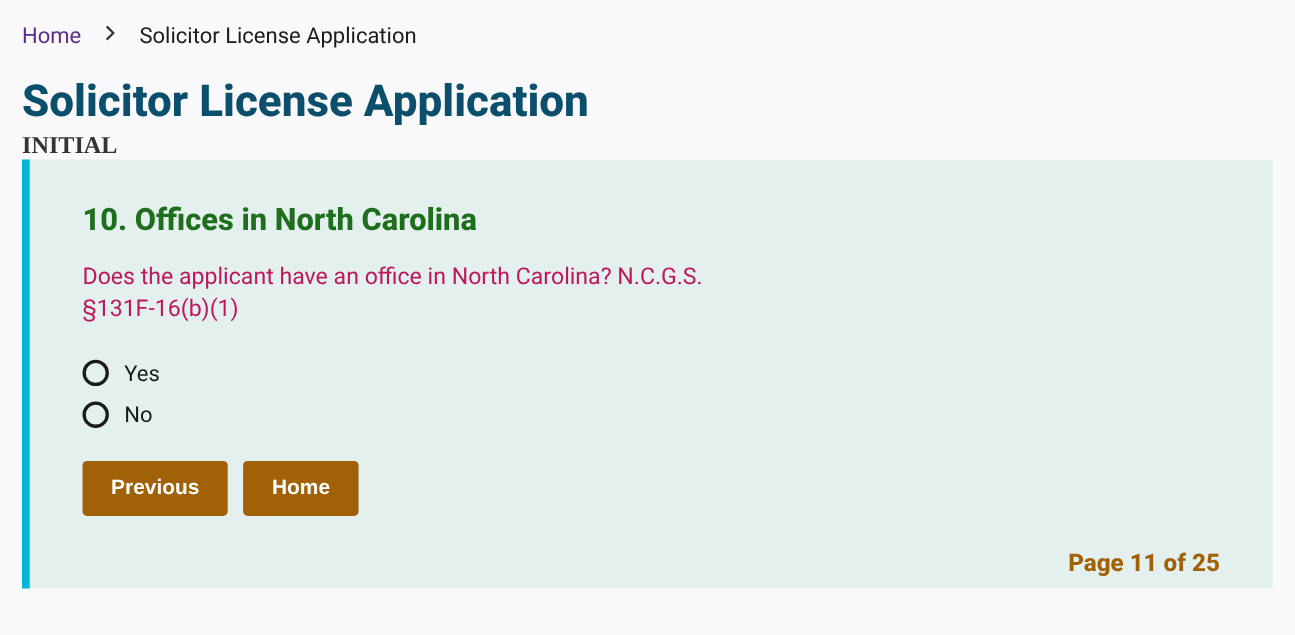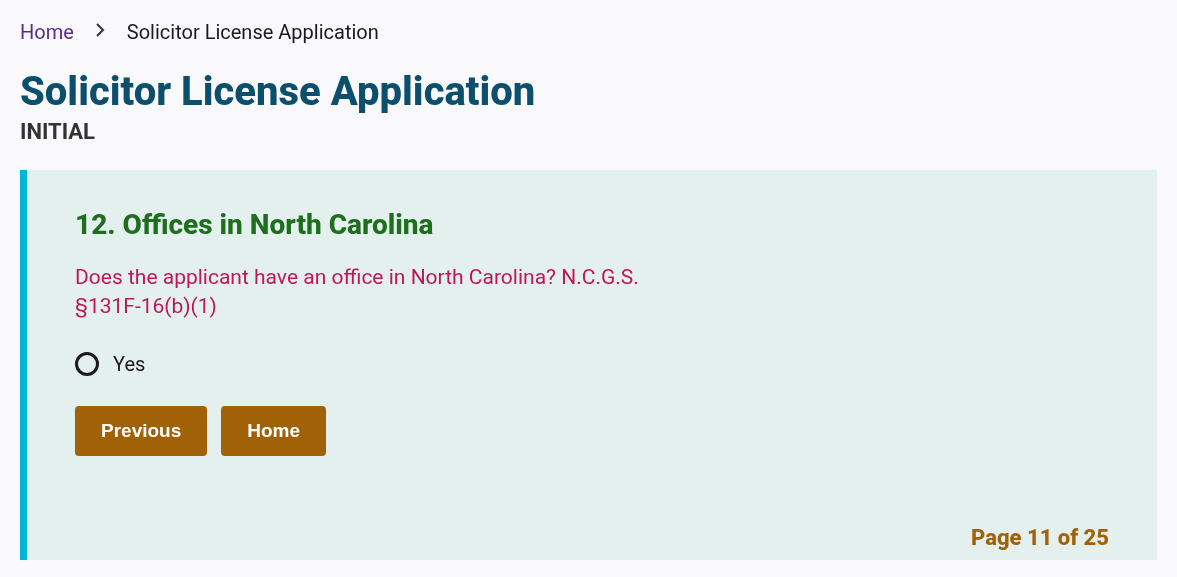--- a/index.html
+++ b/index.html
@@ -38,21 +38,21 @@
   h1.page-title {
     font-size: 40px;
     font-weight: 800;
     color: #0b4f6c;
     margin-bottom: 4px;
   }
   .subtitle {
     font-size: 22px;
     font-weight: 700;
     color: #333;
-    margin-bottom: 26px;
+    font-family: Liberation Serif, serif;
   }
   .panel {
     border-left: 7px solid #00b5d8;
     background: #e4f0ee;
     padding: 38px 48px 28px 48px;
     position: relative;
     min-height: 390px;
   }
   .section-heading {
     font-size: 28px;
@@ -130,27 +130,31 @@
         <path d="M1 1 L7 7 L1 13"></path>
       </svg>
     </span>
     <span class="current">Solicitor License Application</span>
   </nav>
 
   <h1 class="page-title">Solicitor License Application</h1>
   <div class="subtitle">INITIAL</div>
 
   <div class="panel">
-    <div class="section-heading">12. Offices in North Carolina</div>
+    <div class="section-heading">10. Offices in North Carolina</div>
     <div class="question-text">Does the applicant have an office in North Carolina? N.C.G.S. §131F-16(b)(1)</div>
 
     <div class="radios">
       <label class="radio-row">
         <span class="radio-circle"></span>
         <span class="radio-label">Yes</span>
+      </label>
+      <label class="radio-row">
+        <span class="radio-circle"></span>
+        <span class="radio-label">No</span>
       </label>
     </div>
 
     <div class="button-row">
       <button class="btn">Previous</button>
       <button class="btn">Home</button>
     </div>
 
     <div class="page-indicator">Page 11 of 25</div>
   </div>

